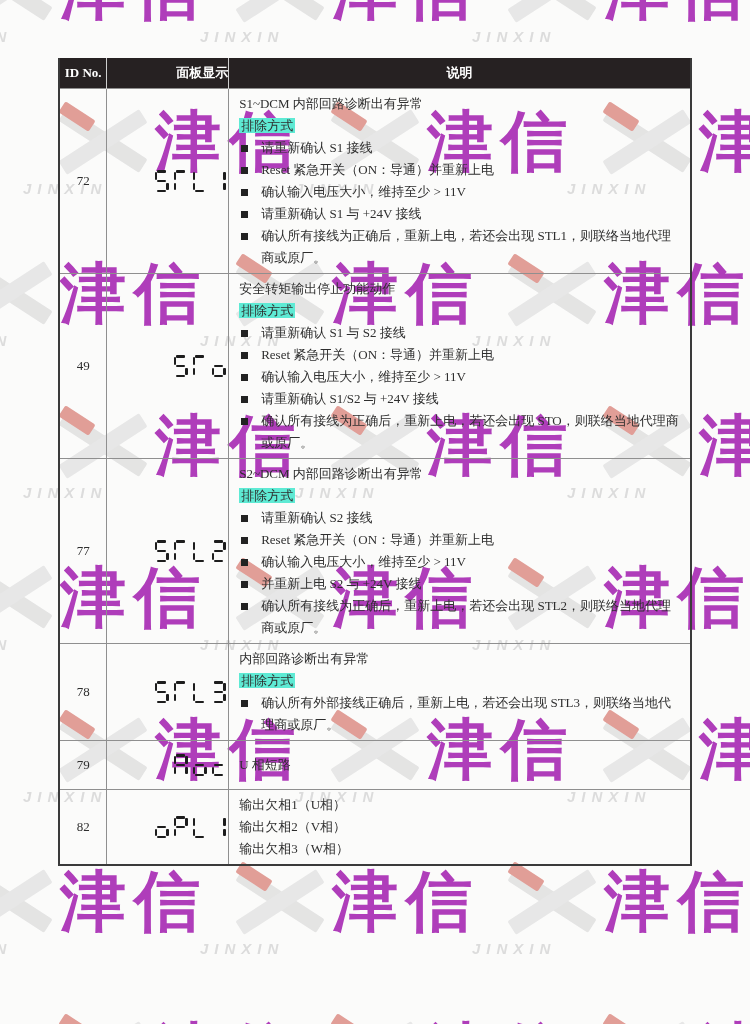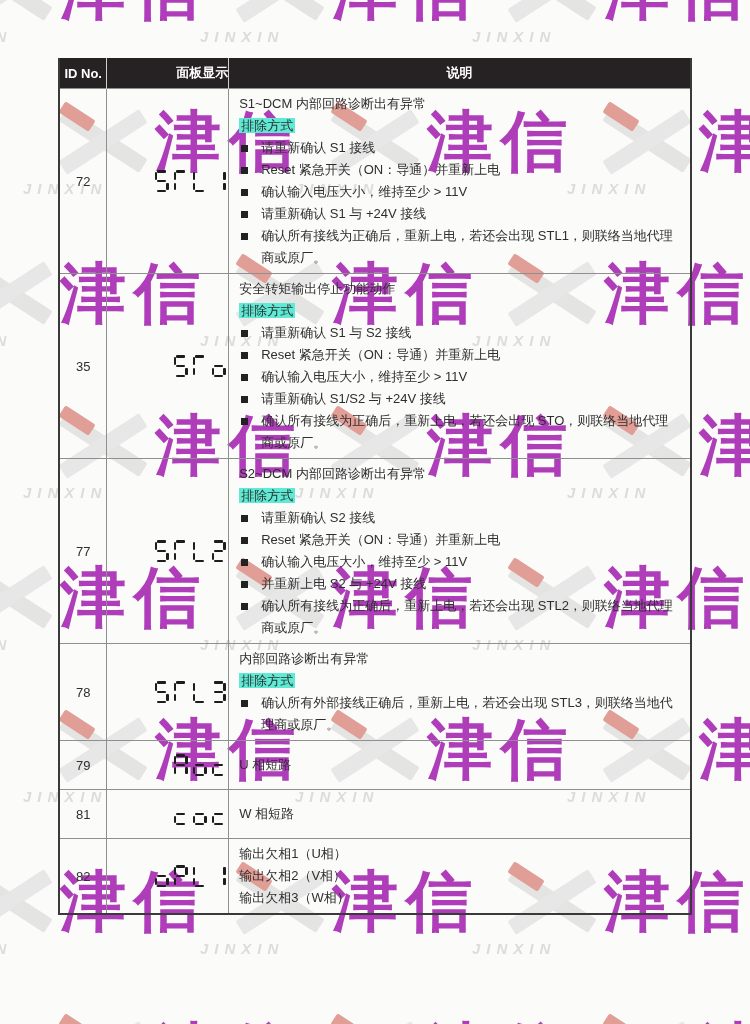--- a/index.html
+++ b/index.html
@@ -25,21 +25,21 @@
 
   
   .hdr { position:absolute; top:20px; right:15px; z-index:2;
     font-size:15px; font-weight:bold; color:#17110f; }
   .hdr .sep { margin:0 7px; }
 
   
   table.err { position:absolute; left:58px; top:58px; width:634px; z-index:1;
     border-collapse:collapse; background:transparent; }
   table.err, table.err td { border:1px solid #8f8f8f; }
-  table.err { border:2px solid #3a3a3a; border-top:none; }
+  table.err { border:2px solid #3a3a3a; border-top:none;font-family:Liberation Serif, serif; }
   th { background:#262122; color:#ffffff; font-size:13px; font-weight:bold;
     height:30px; border-right:1px solid #cfcfcf; border-left:1px solid #262122; }
   th:last-child { border-right:1px solid #262122; }
   td { vertical-align:middle; background:transparent; }
   .c-id   { width:48px;  text-align:center; font-size:13px; }
   .c-code { width:122px; text-align:right; }
   .c-desc { width:464px; }
   .c-desc { padding:4px 10px; font-size:13px; line-height:22px; }
   tr.tall .c-desc { padding:13px 10px; }
   .ln { display:block; }
@@ -333,21 +333,21 @@
               <span class="bullet"></span>
               <span class="txt">请重新确认 S1 与 +24V 接线</span>
             </div>
             <div class="ln ln-b">
               <span class="bullet"></span>
               <span class="txt">确认所有接线为正确后，重新上电，若还会出现 STL1，则联络当地代理商或原厂。</span>
             </div>
           </td>
         </tr>
         <tr>
-          <td class="c-id">35</td>
+          <td class="c-id">49</td>
           <td class="c-code"><div class="seg-code" title="STo">
               <span class="seg-cell">
                 <i class="sg sg-a"></i>
                 <i class="sg sg-f"></i>
                 <i class="sg sg-g"></i>
                 <i class="sg sg-c"></i>
                 <i class="sg sg-d"></i>
               </span>
               <span class="seg-cell">
                 <i class="sg sg-a"></i>
@@ -494,44 +494,20 @@
                 <i class="sg sg-c"></i>
               </span>
               <span class="seg-cell">
                 <i class="sg sg-g"></i>
                 <i class="sg sg-e"></i>
                 <i class="sg sg-d"></i>
               </span>
             </div></td>
           <td class="c-desc">
             <div class="ln"><span class="txt">U 相短路</span></div>
-          </td>
-        </tr>
-        <tr class="tall">
-          <td class="c-id">81</td>
-          <td class="c-code"><div class="seg-code" title="coc">
-              <span class="seg-cell">
-                <i class="sg sg-g"></i>
-                <i class="sg sg-e"></i>
-                <i class="sg sg-d"></i>
-              </span>
-              <span class="seg-cell">
-                <i class="sg sg-g"></i>
-                <i class="sg sg-e"></i>
-                <i class="sg sg-d"></i>
-                <i class="sg sg-c"></i>
-              </span>
-              <span class="seg-cell">
-                <i class="sg sg-g"></i>
-                <i class="sg sg-e"></i>
-                <i class="sg sg-d"></i>
-              </span>
-            </div></td>
-          <td class="c-desc">
-            <div class="ln"><span class="txt">W 相短路</span></div>
           </td>
         </tr>
         <tr>
           <td class="c-id">82</td>
           <td class="c-code"><div class="seg-code" title="oPL1">
               <span class="seg-cell">
                 <i class="sg sg-g"></i>
                 <i class="sg sg-e"></i>
                 <i class="sg sg-d"></i>
                 <i class="sg sg-c"></i>

